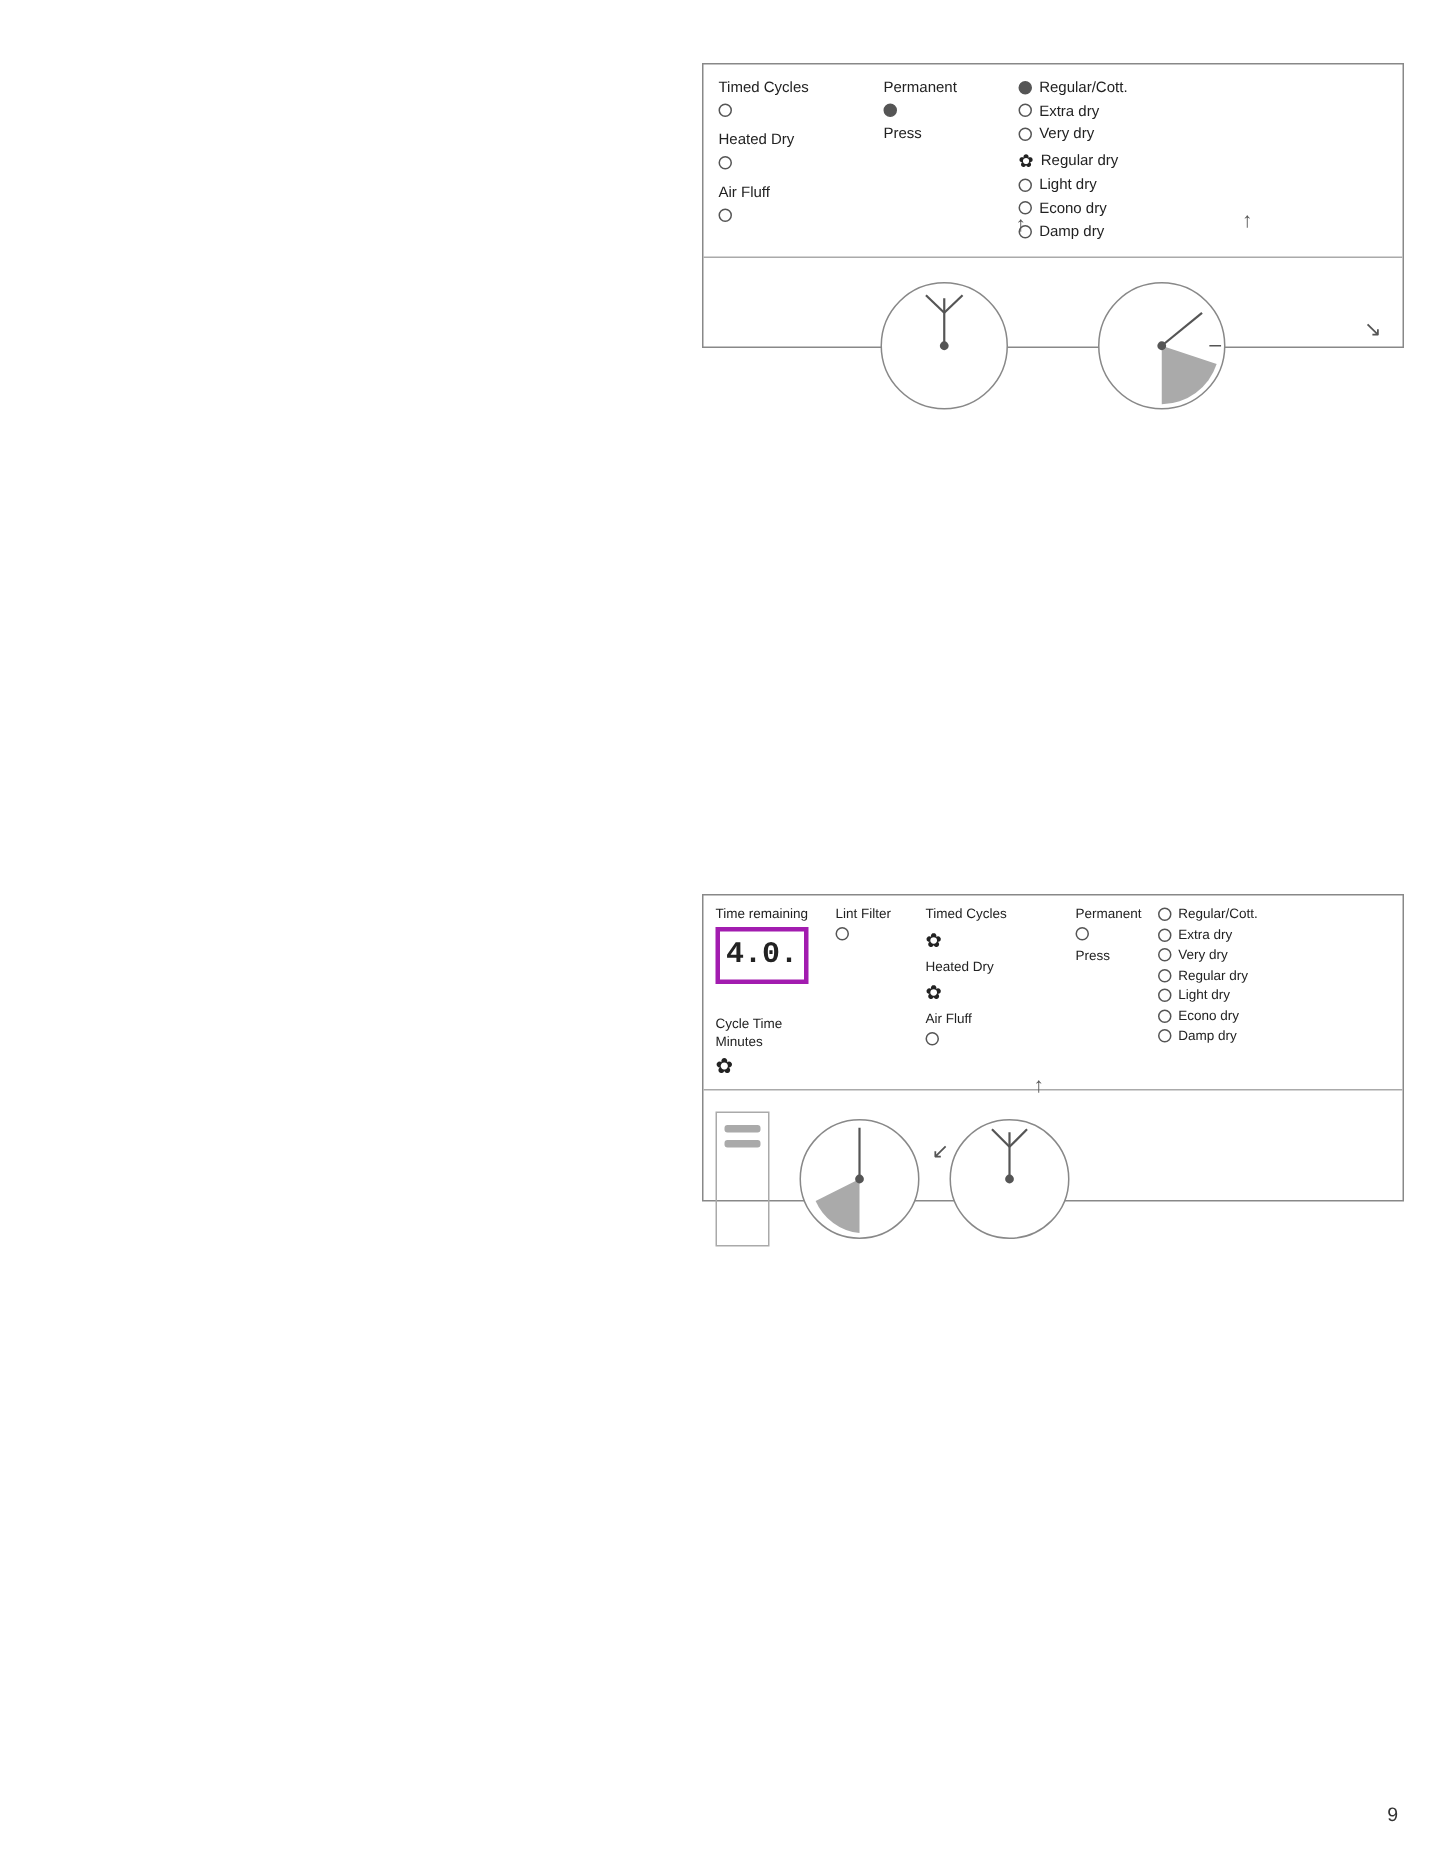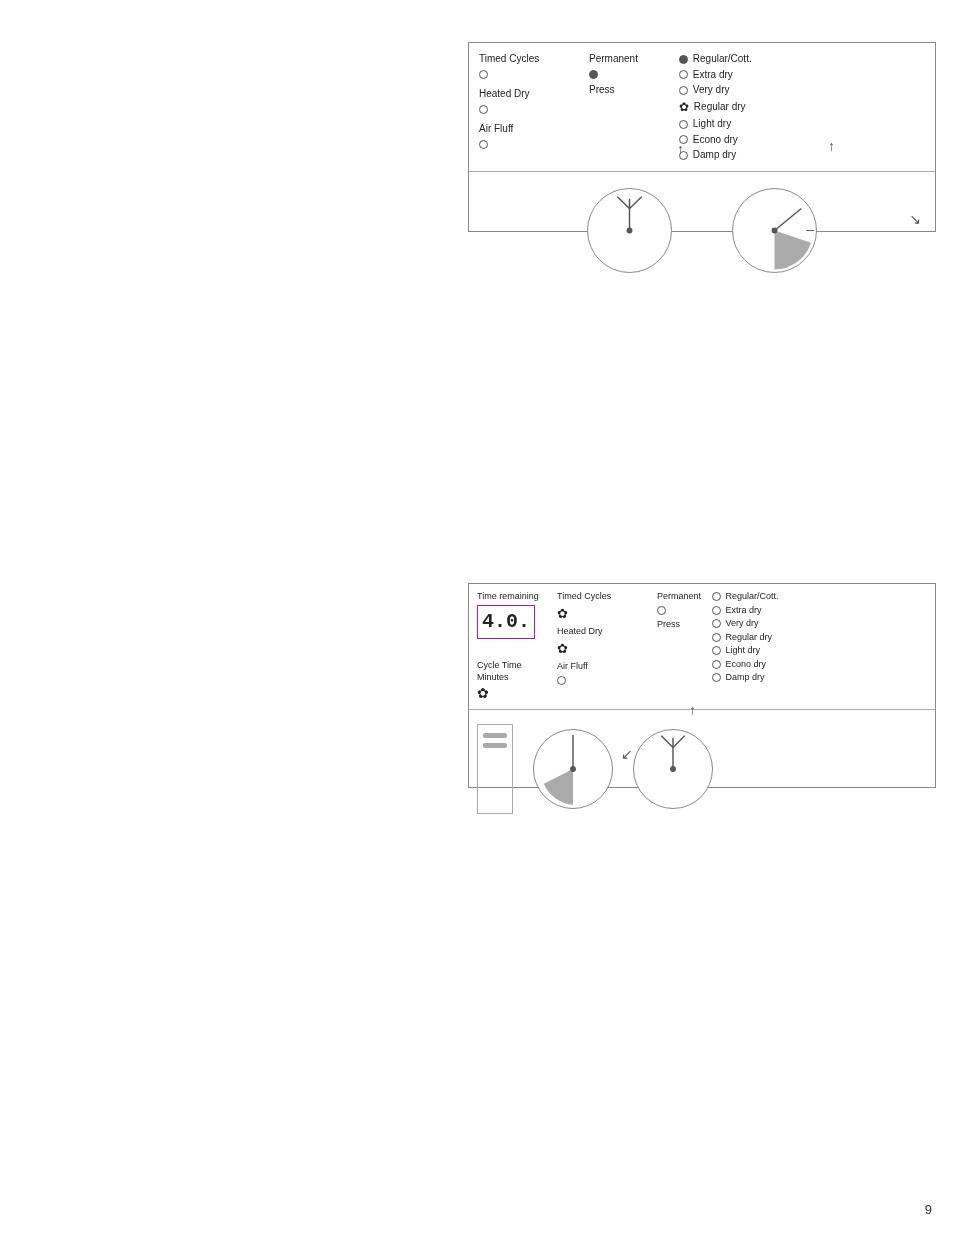--- a/index.html
+++ b/index.html
@@ -109,21 +109,21 @@
 
     .dial-right svg {
       position: absolute;
       top: 0; left: 0;
       width: 100%; height: 100%;
     }
 
     
     .bottom-diagram {
       position: absolute;
-      top: 583px;
+      top: 596px;
       left: 468px;
       width: 468px;
       height: 205px;
       border: 1px solid #888;
     }
 
     .bottom-controls {
       display: flex;
       padding: 6px 8px 2px 8px;
       gap: 0;
@@ -144,21 +144,21 @@
       width: 55px;
     }
     .col-dry2 {
       flex: 1;
     }
 
     .time-display {
       font-size: 20px;
       font-family: 'Courier New', monospace;
       font-weight: bold;
-      border: 1px solid #a21caf;
+      border: 3px solid #a21caf;
       padding: 1px 4px;
       display: inline-block;
       margin-top: 1px;
     }
 
     .cycle-time-label {
       font-size: 9px;
       margin-top: 20px;
       line-height: 1.4;
     }
@@ -349,20 +349,24 @@
 
     <div class="col-time-remaining">
       <div style="font-size:9px;">Time remaining</div>
       <div class="time-display">4.0.</div>
       <div class="cycle-time-label">
         Cycle Time<br>Minutes<br>
         <span class="gear-icon" style="font-size:14px;">✿</span>
       </div>
     </div>
 
+    <div class="col-lint-filter">
+      <div style="font-size:9px;">Lint Filter</div>
+      <span class="circle-icon"></span>
+    </div>
 
     <div class="col-timed2">
       <div style="font-size:9px;">Timed Cycles</div>
       <span class="gear-icon" style="font-size:13px;">✿</span><br>
       <div style="margin-top:2px;font-size:9px;">Heated Dry</div>
       <span class="gear-icon" style="font-size:13px;">✿</span><br>
       <div style="margin-top:2px;font-size:9px;">Air Fluff</div>
       <span class="circle-icon"></span>
     </div>
 

